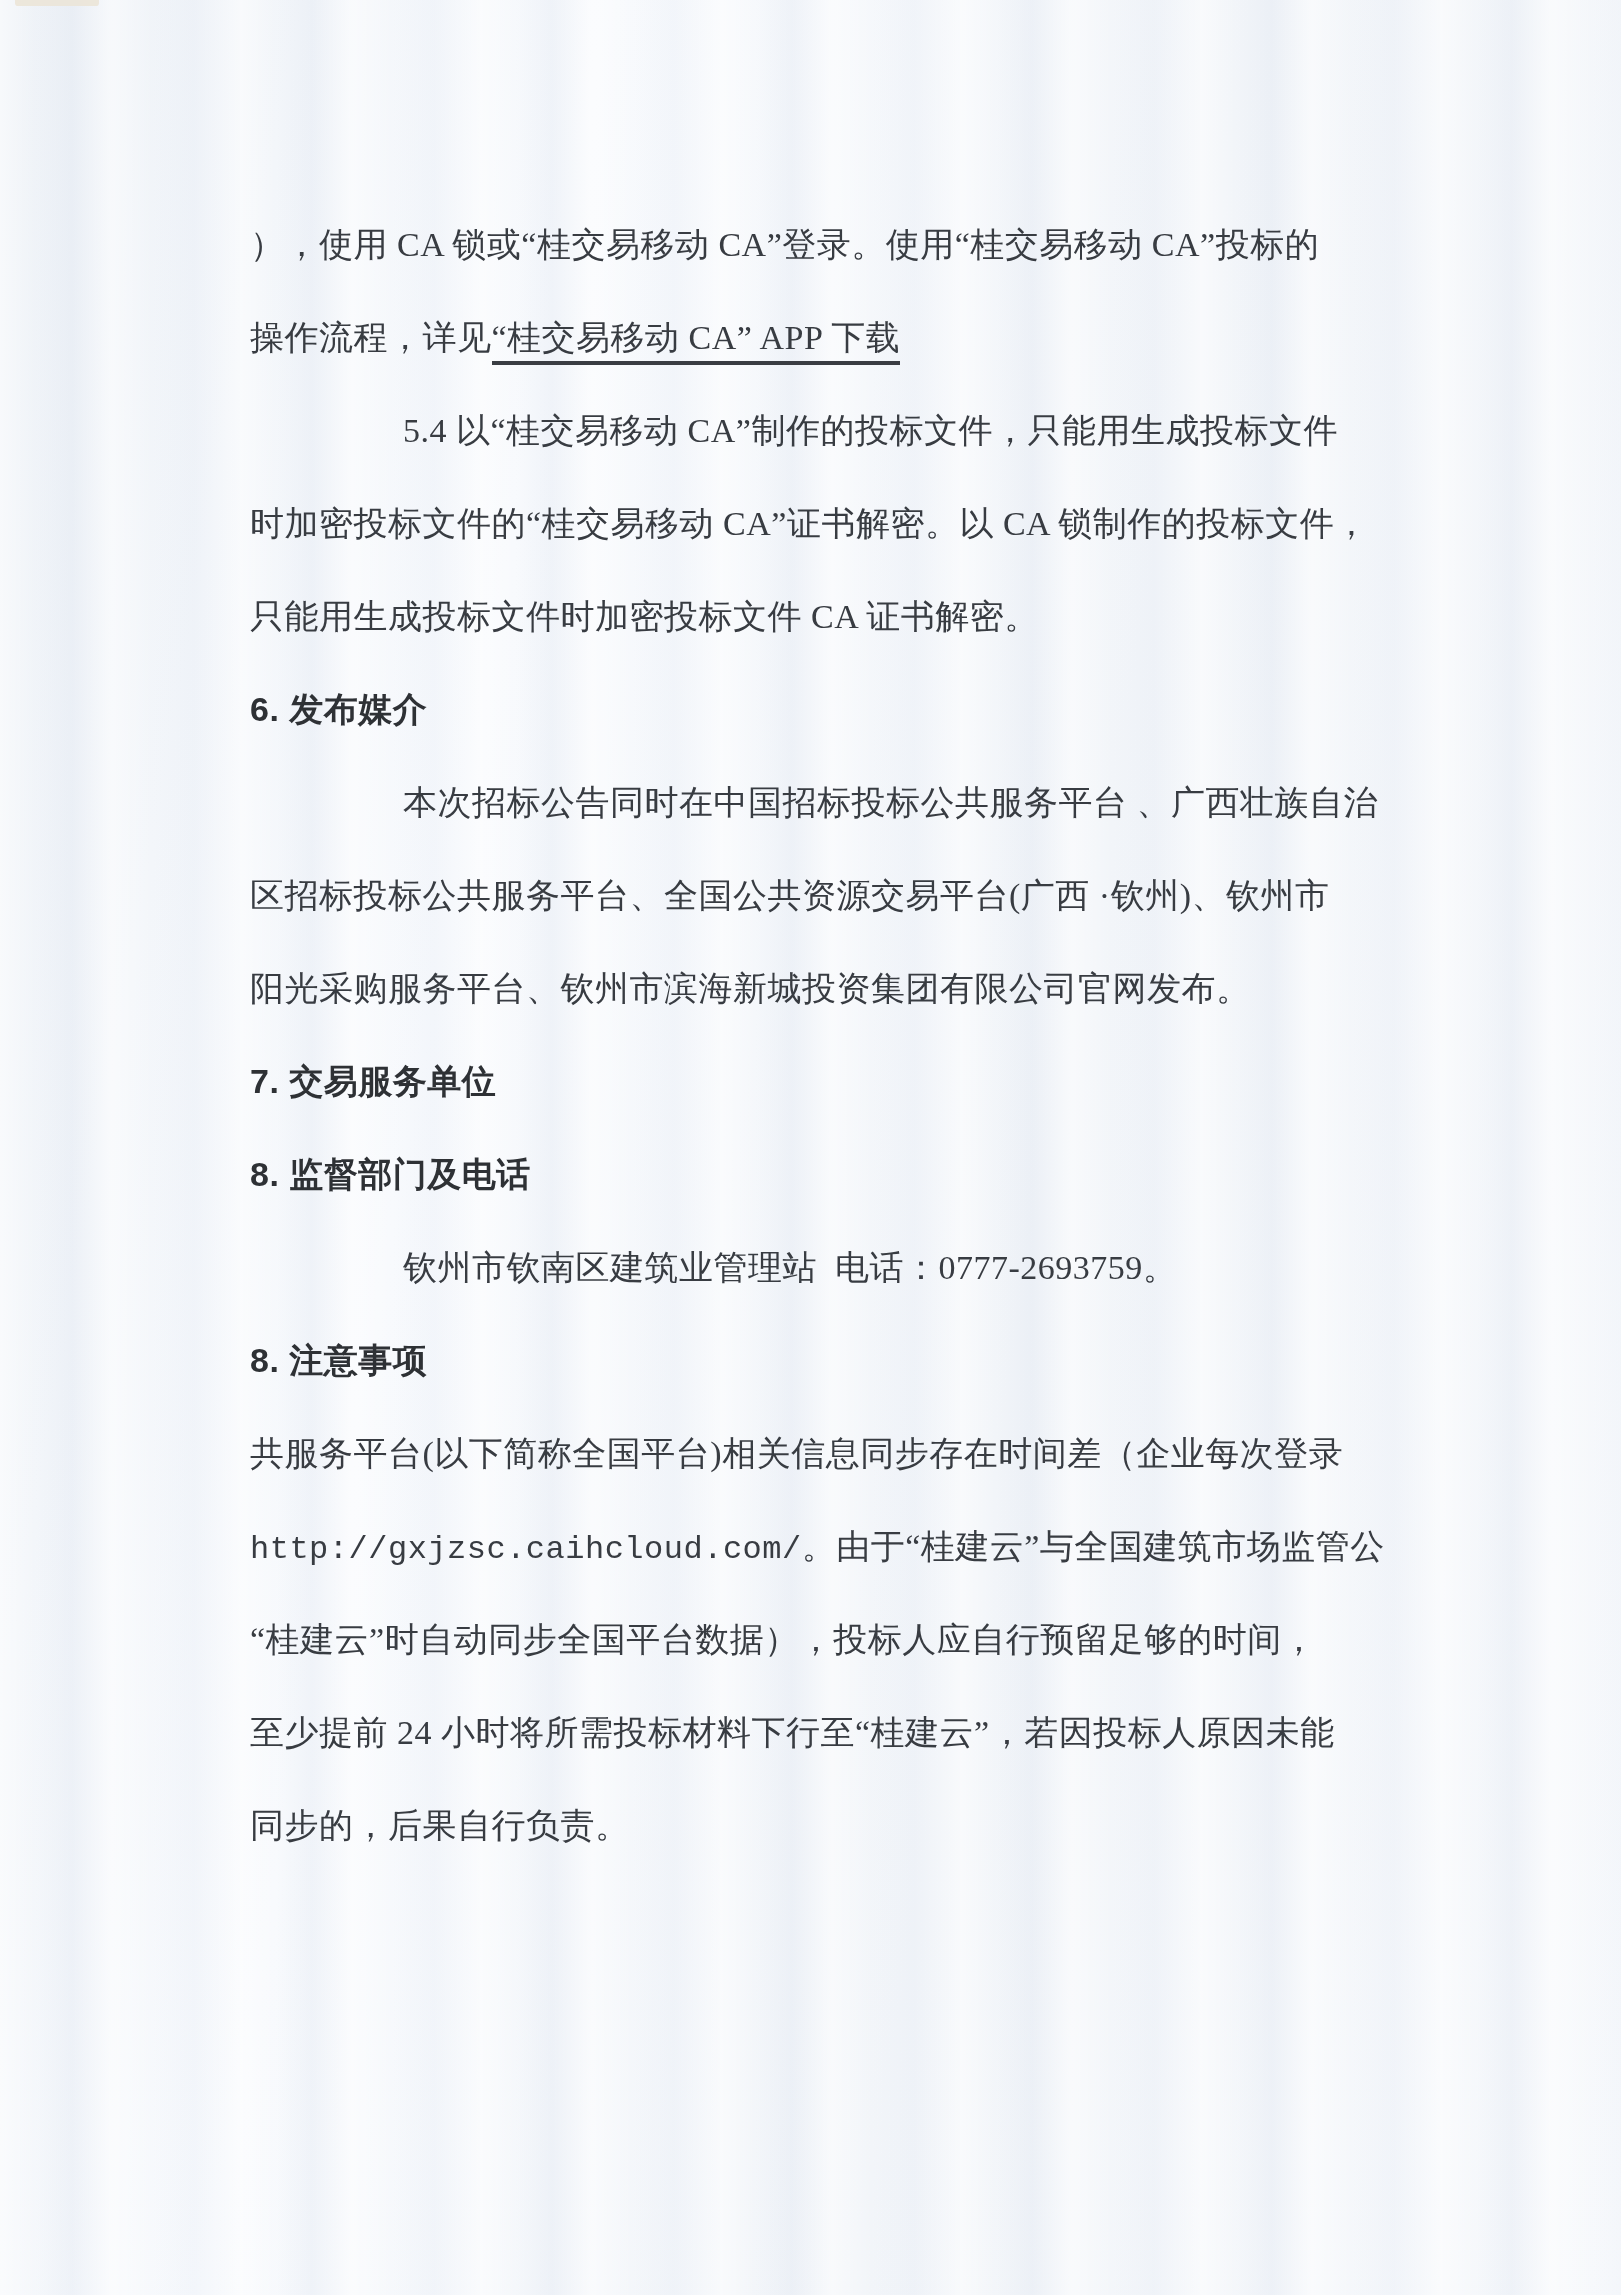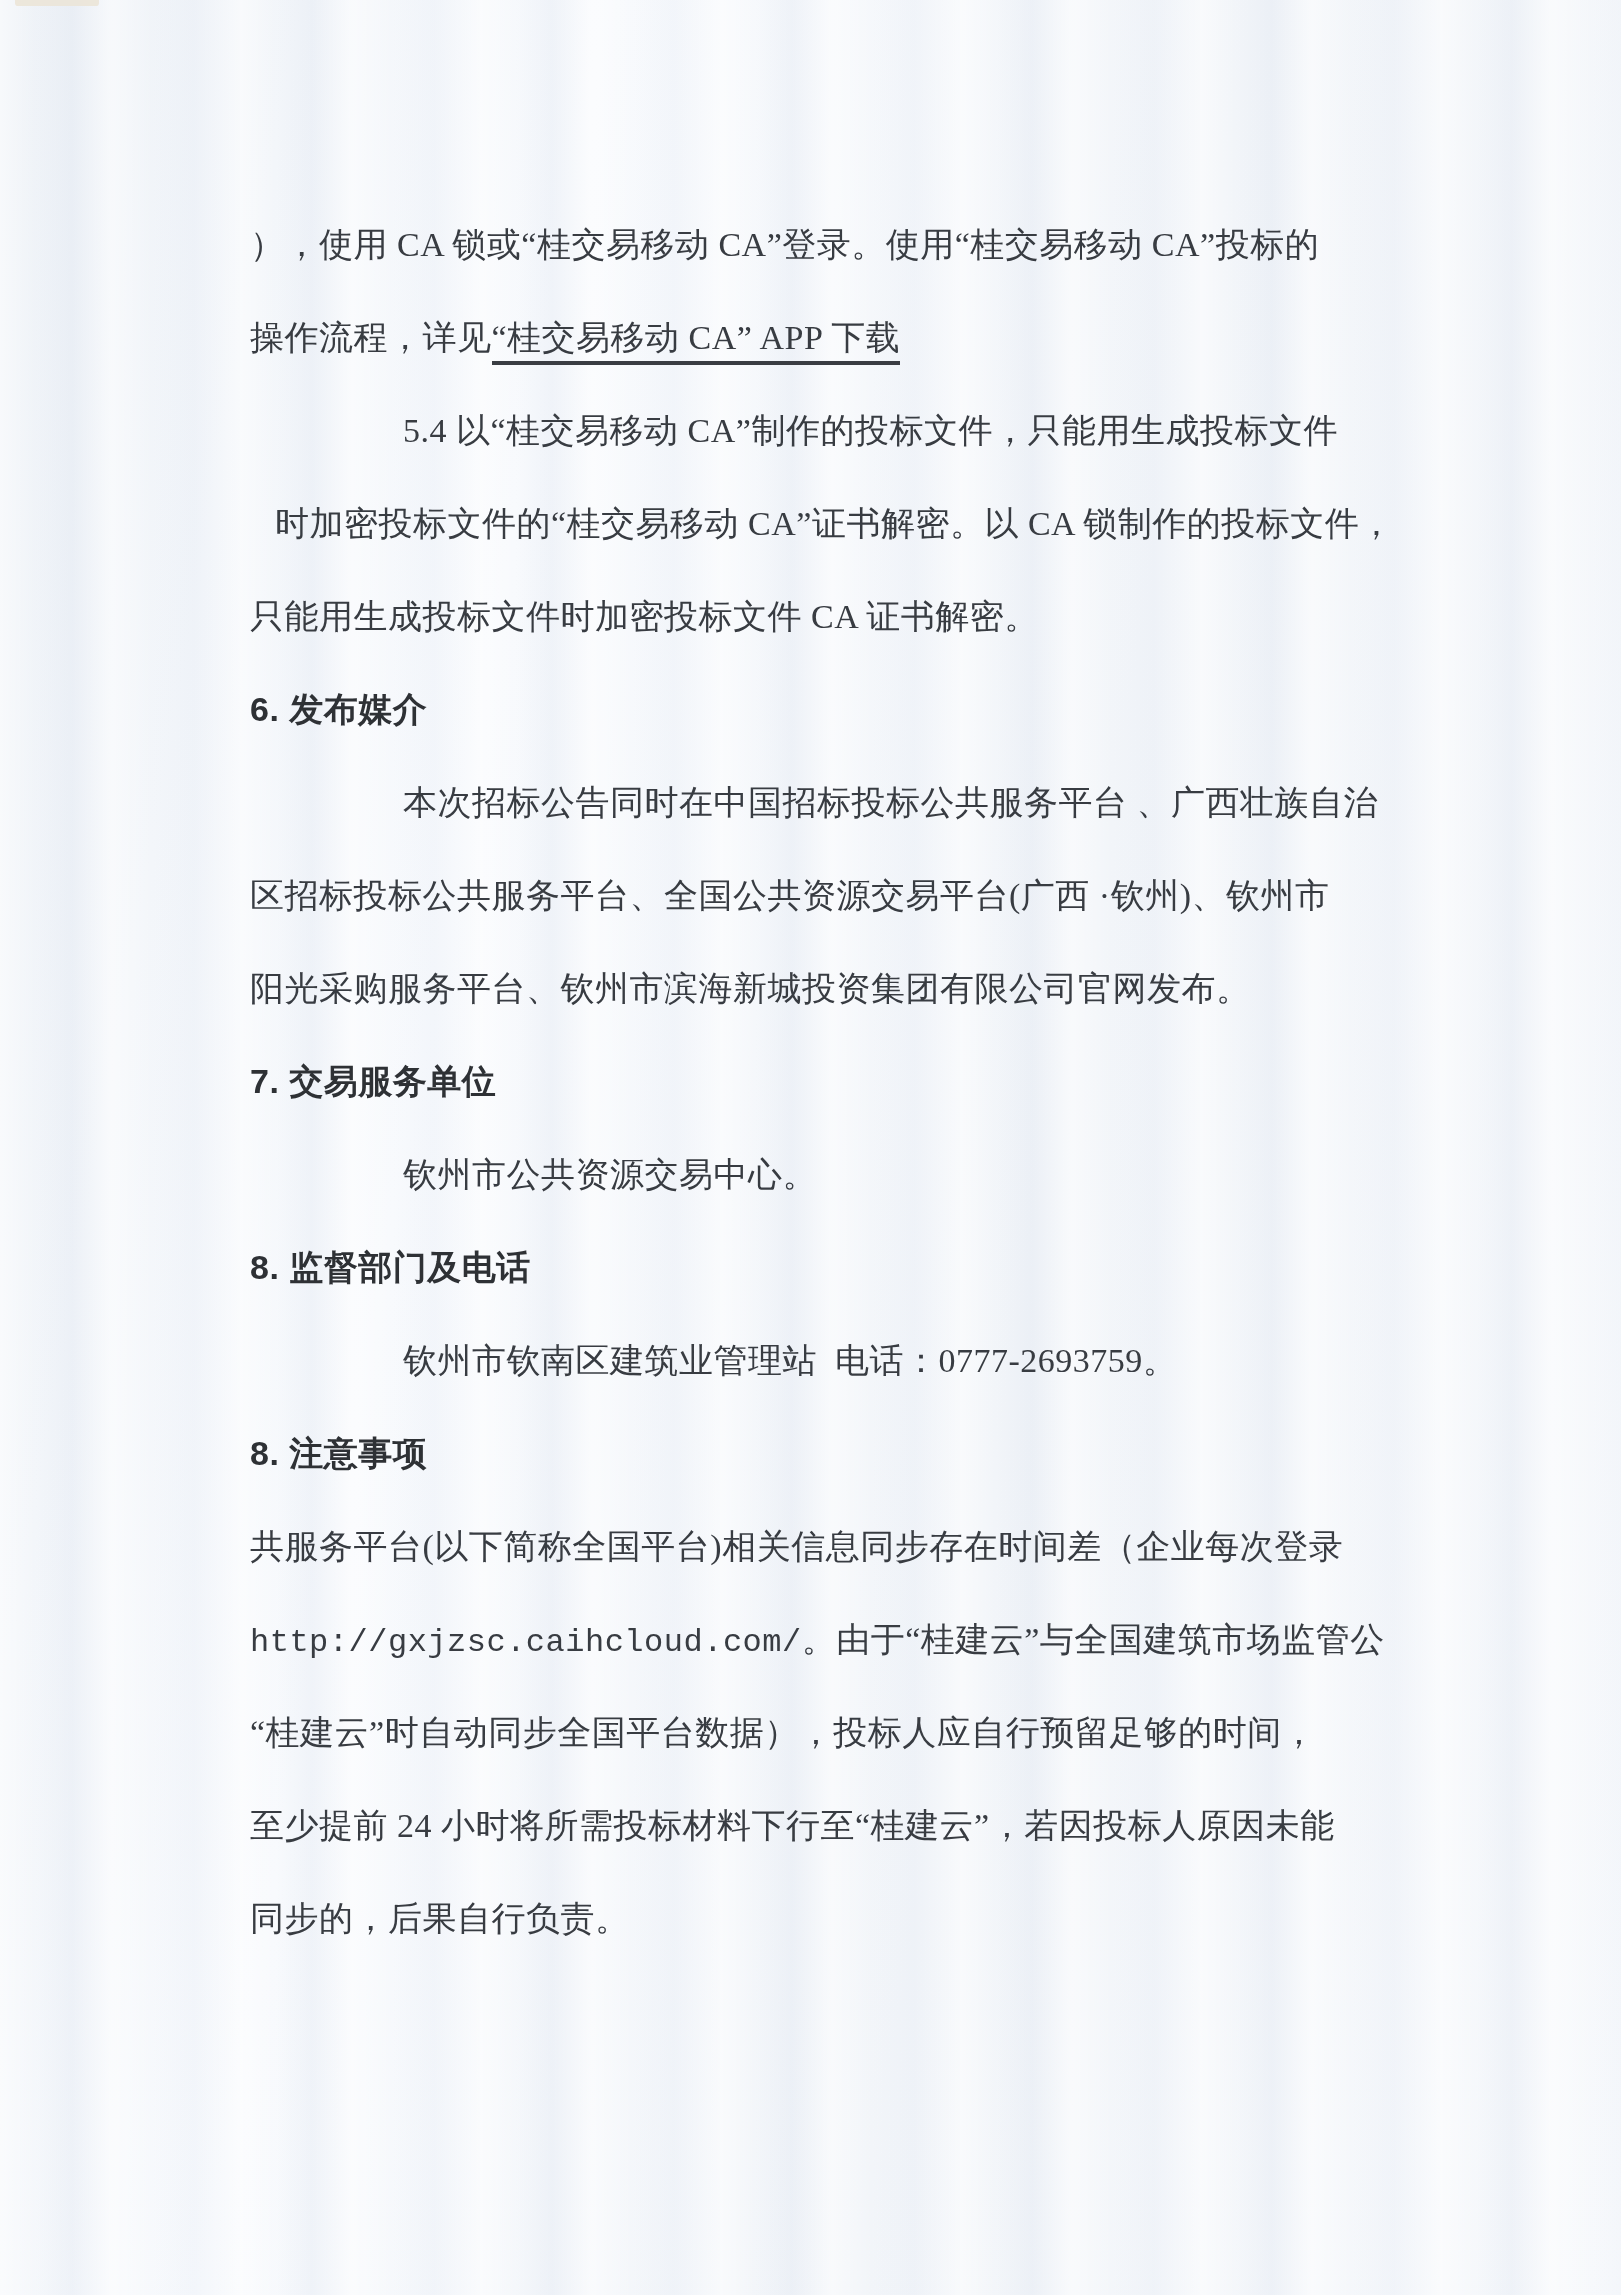--- a/index.html
+++ b/index.html
@@ -49,28 +49,27 @@
 </style>
 </head>
 <body>
 
 <div class="page">
   <div class="smudge"></div>
   <div class="doc">
       <div class="line fill" style="letter-spacing: 0.5px;"><span class="seg">），使用 CA 锁或“桂交易移动 CA”登录。使用“桂交易移动 CA”投标的</span></div>
       <div class="line"><span class="seg">操作流程，详见</span><span class="seg link">“桂交易移动 CA” APP 下载</span></div>
       <div class="line indent fill" style="letter-spacing: 0.5px;"><span class="seg">5.4 以“桂交易移动 CA”制作的投标文件，只能用生成投标文件</span></div>
-      <div class="line fill" style="letter-spacing: 0.5px; margin-left: 25px;"><span class="seg">时加密投标文件的“桂交易移动 CA”证书解密。以 CA 锁制作的投标文件，</span></div>
+      <div class="line fill" style="letter-spacing: 0.5px;"><span class="seg">时加密投标文件的“桂交易移动 CA”证书解密。以 CA 锁制作的投标文件，</span></div>
       <div class="line"><span class="seg">只能用生成投标文件时加密投标文件 CA 证书解密。</span></div>
       <div class="line heading"><span class="seg">6. 发布媒介</span></div>
       <div class="line indent fill" style="letter-spacing: 0.5px;"><span class="seg">本次招标公告同时在中国招标投标公共服务平台 、广西壮族自治</span></div>
       <div class="line fill" style="letter-spacing: 0.5px;"><span class="seg">区招标投标公共服务平台、全国公共资源交易平台(广西 ·钦州)、钦州市</span></div>
       <div class="line"><span class="seg">阳光采购服务平台、钦州市滨海新城投资集团有限公司官网发布。</span></div>
       <div class="line heading"><span class="seg">7. 交易服务单位</span></div>
-      <div class="line indent"><span class="seg">钦州市公共资源交易中心。</span></div>
       <div class="line heading"><span class="seg">8. 监督部门及电话</span></div>
       <div class="line indent"><span class="seg">钦州市钦南区建筑业管理站  电话：0777-2693759。</span></div>
       <div class="line heading"><span class="seg">8. 注意事项</span></div>
       <div class="line fill" style="letter-spacing: 0.5px;"><span class="seg">共服务平台(以下简称全国平台)相关信息同步存在时间差（企业每次登录</span></div>
       <div class="line fill" style="letter-spacing: 0.5px;"><span class="seg mono">http://gxjzsc.caihcloud.com/</span><span class="seg">。由于“桂建云”与全国建筑市场监管公</span></div>
       <div class="line fill" style="letter-spacing: 0.5px;"><span class="seg">“桂建云”时自动同步全国平台数据），投标人应自行预留足够的时间，</span></div>
       <div class="line fill" style="letter-spacing: 0.5px;"><span class="seg">至少提前 24 小时将所需投标材料下行至“桂建云”，若因投标人原因未能</span></div>
       <div class="line"><span class="seg">同步的，后果自行负责。</span></div>
     </div>
 </div>

